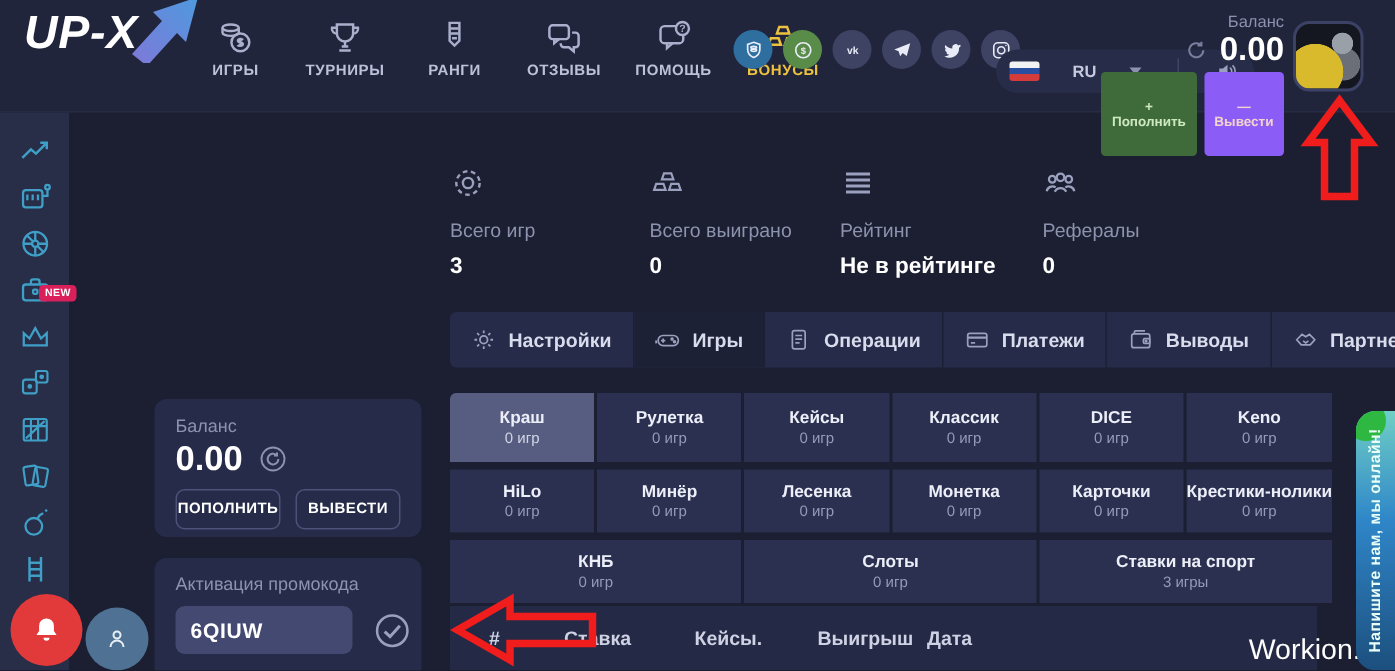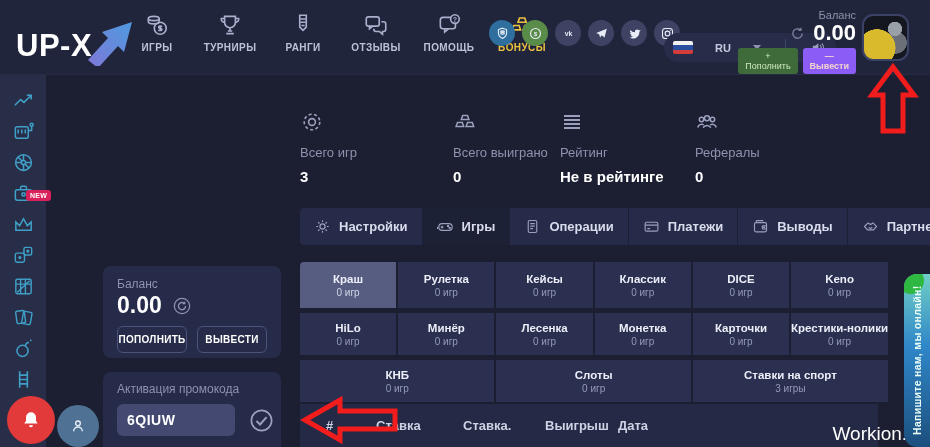--- a/index.html
+++ b/index.html
@@ -2,21 +2,21 @@
 <html><head>
 <meta charset="utf-8">
 <style>
   * { margin:0; padding:0; box-sizing:border-box; }
   html,body { width:930px; height:447px; }
   body { font-family:"Liberation Sans", sans-serif; background:#171a2c; overflow:hidden; }
   .screen { position:relative; width:930px; height:447px; background:#1b1f31; overflow:hidden; }
 
   
   .header { position:absolute; left:0; top:0; width:930px; height:75px; background:#21253c; border-bottom:1px solid #272c45; z-index:2; }
-  .logo { position:absolute; left:16px; top:24px; width:118px; height:44px; }
+  .logo { position:absolute; left:16px; top:0; width:118px; height:44px;font-style:italic; }
   .logo-text { position:absolute; left:0; top:4px; font-size:31px; font-weight:bold; color:#ffffff; letter-spacing:.5px; z-index:1; }
   .logo-arrow { position:absolute; left:66px; top:-8px; z-index:2; }
 
   .nav { position:absolute; left:128px; top:12px; display:flex; gap:15px; }
   .nav-item { display:flex; flex-direction:column; align-items:center; width:58px; cursor:pointer; }
   .nav-item svg { width:26px; height:26px; color:#aab0cc; }
   .nav-label { margin-top:4px; font-size:10px; font-weight:bold; color:#bcc1d8; letter-spacing:.4px; white-space:nowrap; }
   .nav-item.bonus svg { color:#edc23f; }
   .nav-item.bonus .nav-label { color:#edc23f; }
 
@@ -33,21 +33,21 @@
   .caret-down { width:0; height:0; border-left:4px solid transparent; border-right:4px solid transparent; border-top:5px solid #8d92ae; }
   .pill-div { width:1px; height:17px; background:#3e4466; margin:0 2px; }
   .speaker svg { width:17px; height:17px; color:#9aa0bd; display:block; }
 
   .balance-block { position:absolute; left:740px; top:9px; width:116px; text-align:right; }
   .balance-label { font-size:11px; color:#8d92ae; }
   .balance-row { display:flex; align-items:center; justify-content:flex-end; gap:8px; margin-top:1px; }
   .refresh-sm svg { width:15px; height:15px; color:#787e9c; display:block; cursor:pointer; }
   .balance-value { font-size:22px; font-weight:bold; color:#ffffff; line-height:1; }
   .hdr-btns { display:flex; gap:5px; margin-top:4px; justify-content:flex-end; }
-  .btn-dep { background:#3f6b3b; color:#cde8bf; font-size:9px; font-weight:normal; padding:3px 7px; border-radius:3px; border:none; cursor:pointer; }
+  .btn-dep { background:#3f6b3b; color:#cde8bf; font-size:9px; font-weight:bold; padding:18px 7px; border-radius:3px; border:none; cursor:pointer; }
   .btn-wd  { background:#8b5cf6; color:#f3d3cd; font-size:9px; font-weight:bold; padding:3px 7px; border-radius:3px; border:none; cursor:pointer; }
 
   .avatar { position:absolute; left:862px; top:14px; width:47px; height:47px; border-radius:11px; border:2px solid #3c4265; overflow:hidden; cursor:pointer;
             background: radial-gradient(circle at 30% 74%, #d8ba2c 0 42%, transparent 43%),
                         radial-gradient(circle at 72% 30%, #9aa0a8 0 16%, transparent 17%),
                         radial-gradient(circle at 74% 62%, #6a6f78 0 26%, transparent 27%),
                         #14171f; }
 
   
   .sidebar { position:absolute; left:0; top:75px; width:46px; height:372px; background:#282d48; z-index:1; }
@@ -351,21 +351,21 @@
   </div>
 
   <div class="stat" style="left:300px;">
     <svg viewBox="0 0 24 24" fill="none" stroke="currentColor" stroke-width="1.6">
       <circle cx="12" cy="12" r="7.8" stroke-dasharray="3.1 2.4"></circle>
         <circle cx="12" cy="12" r="3.4"></circle>
     </svg>
     <div class="stat-label">Всего игр</div>
     <div class="stat-value">3</div>
   </div>
-  <div class="stat" style="left:453px;">
+  <div class="stat" style="left:433px;">
     <svg viewBox="0 0 24 24" fill="none" stroke="currentColor" stroke-width="1.5">
       <path d="M8.3,9.5 L9.7,5.5 h4.8 L15.9,9.5 Z M3.1,16.5 L4.5,12.5 h4.8 L10.7,16.5 Z M13.1,16.5 L14.5,12.5 h4.8 L20.7,16.5 Z"></path>
     </svg>
     <div class="stat-label">Всего выиграно</div>
     <div class="stat-value">0</div>
   </div>
   <div class="stat" style="left:560px;">
     <svg viewBox="0 0 24 24" fill="none" stroke="currentColor" stroke-width="2">
       <path d="M4,6 h16 M4,10 h16 M4,14 h16 M4,18 h16"></path>
     </svg>
@@ -493,21 +493,21 @@
     </div>
     <div class="cell span2">
       <span class="cell-name">Ставки на спорт</span>
       <span class="cell-count">3 игры</span>
     </div>
   </div>
 
   <div class="history">
     <span class="hcol" style="left:26px;">#</span>
     <span class="hcol" style="left:76px;">Ставка</span>
-    <span class="hcol" style="left:163px;">Ставка.</span>
+    <span class="hcol" style="left:163px;">Кейсы.</span>
     <span class="hcol" style="left:245px;">Выигрыш</span>
     <span class="hcol" style="left:318px;">Дата</span>
   </div>
 
   <svg class="arrow-up" width="54" height="78" viewBox="0 0 54 78">
     <path d="M27,7 L48,35 L37,35 L37,71 L17,71 L17,35 L6,35 Z" fill="none" stroke="#f11d1d" stroke-width="5"></path>
   </svg>
   <svg class="arrow-left" width="104" height="52" viewBox="0 0 104 52">
     <path d="M7,26 L42,6 L42,17 L97,17 L97,35 L42,35 L42,46 Z" fill="none" stroke="#f11d1d" stroke-width="5"></path>
   </svg>

